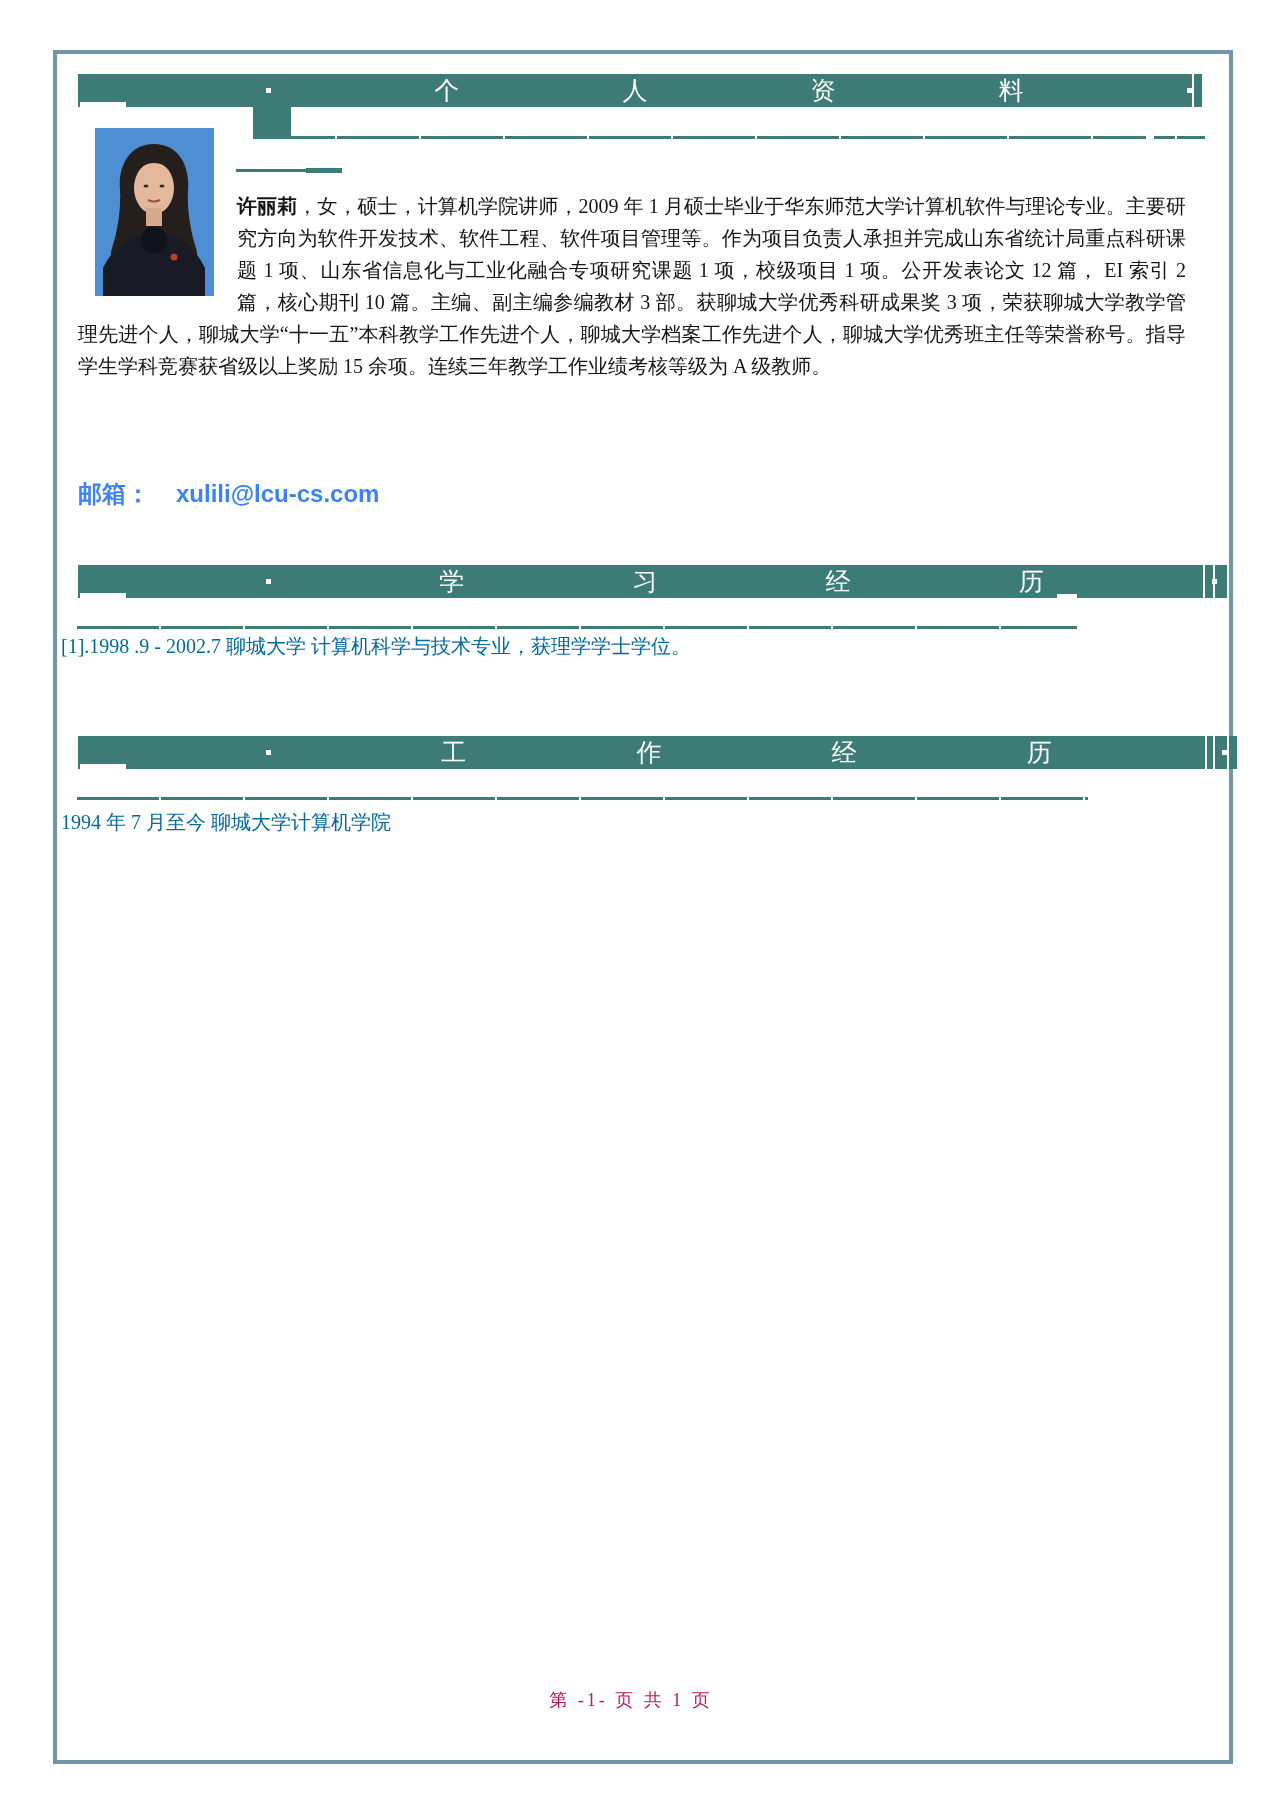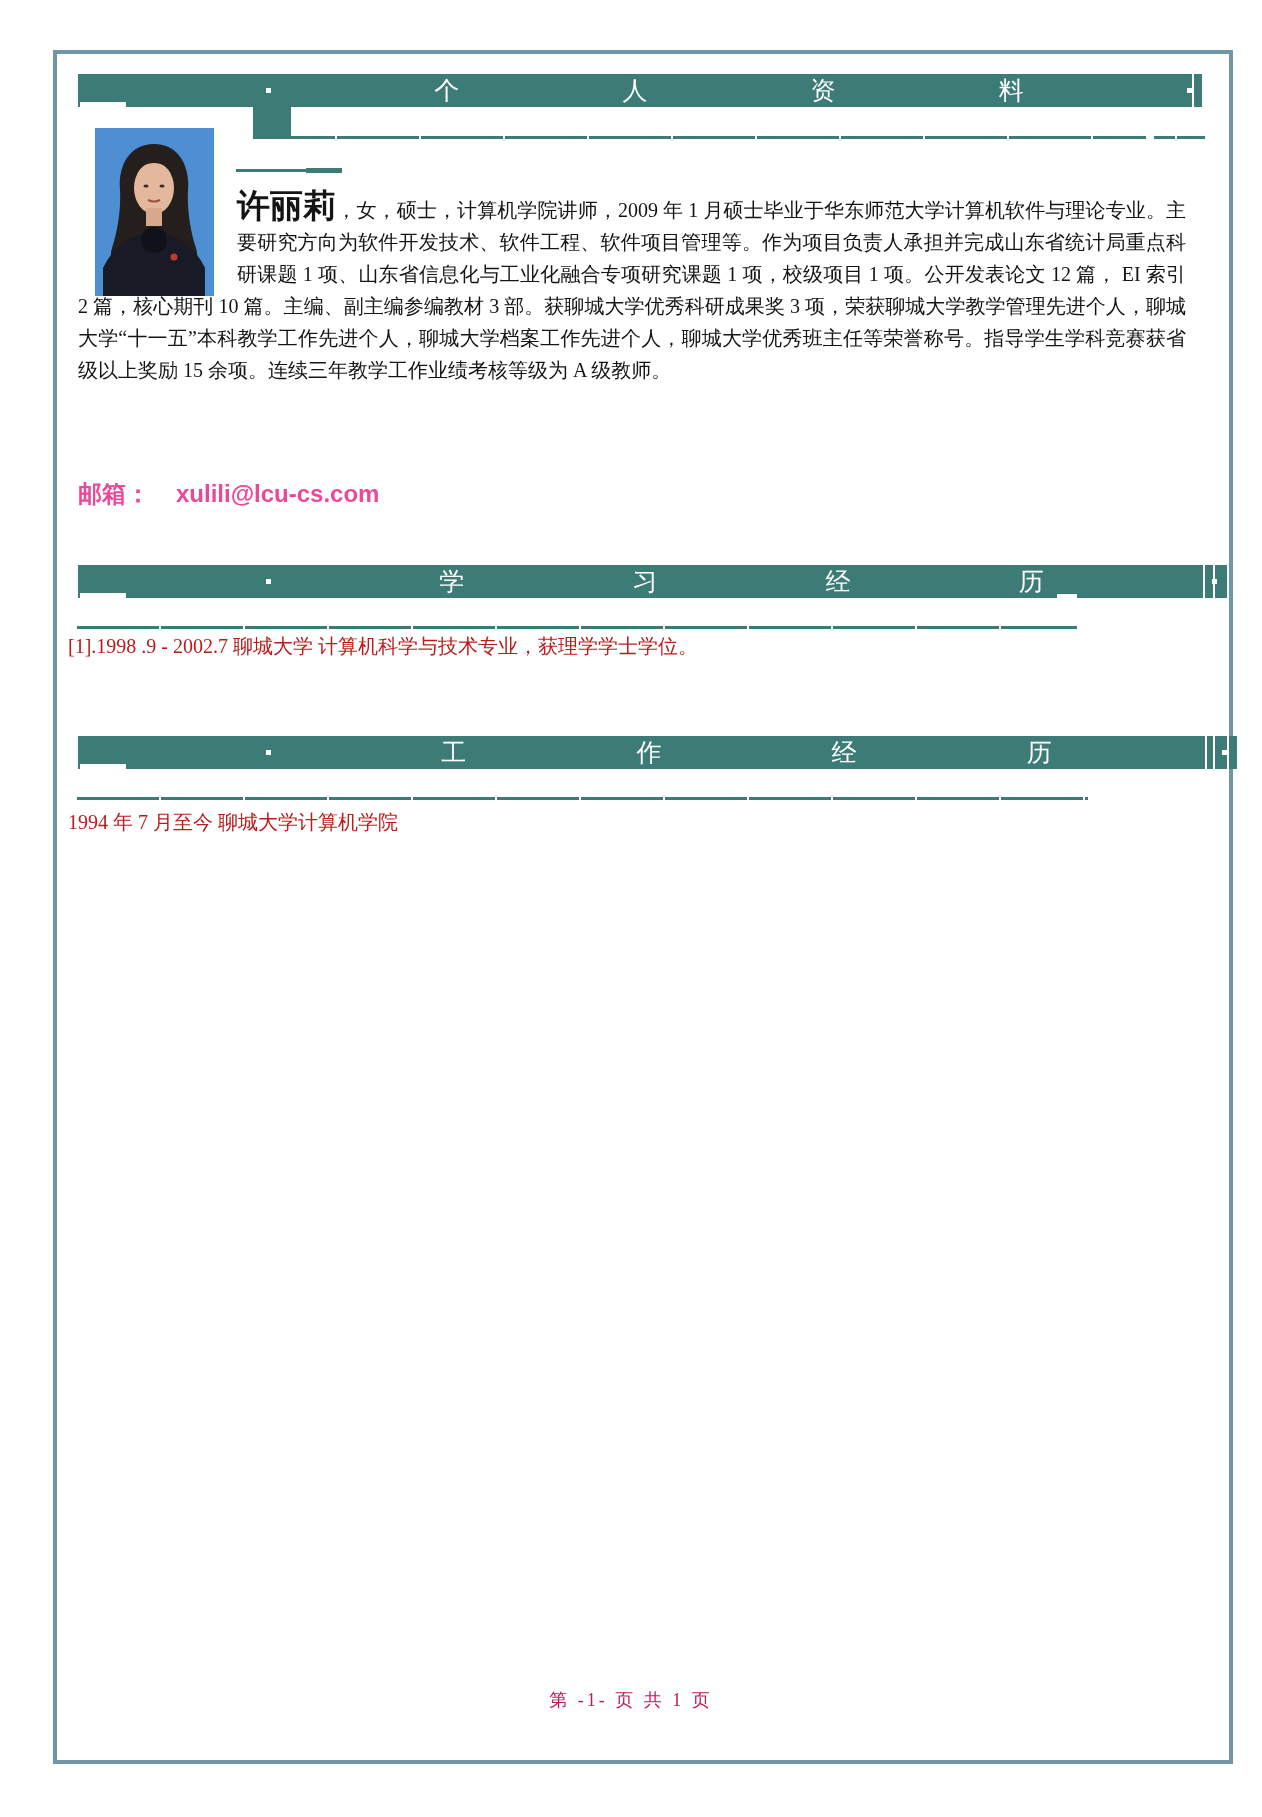--- a/index.html
+++ b/index.html
@@ -53,33 +53,33 @@
     position:absolute;left:95px;top:128px;width:119px;height:168px;
   }
   
   .bio{
     position:absolute;left:78px;top:190px;width:1108px;
     font-size:20px;line-height:32px;color:#141414;
     text-align:justify;
   }
   .bio-float{float:left;width:159px;height:100px;}
   .bio-name{
-    font-weight:bold;font-size:33px;
+    font-weight:bold;font-size:20px;
     font-family:Liberation Sans, sans-serif;
     margin-top:33px;
   }
   
   .email-row{
     position:absolute;left:78px;top:478px;
     font-family:"Liberation Sans", sans-serif;
-    font-weight:bold;font-size:24px;color:#ec4899;
+    font-weight:bold;font-size:24px;color:#3b82f6;
   }
   .email-value{margin-left:26px;}
   
-  .list-block{position:absolute;left:68px;color:#b91c1c;}
+  .list-block{position:absolute;left:61px;color:#0369a1;}
   .line{font-size:20px;line-height:32px;}
   
   .footer{
     position:absolute;left:0;right:0;top:1688px;
     text-align:center;font-size:18px;letter-spacing:3px;
     color:#be185d;
   }
 </style>
 </head>
 <body>

